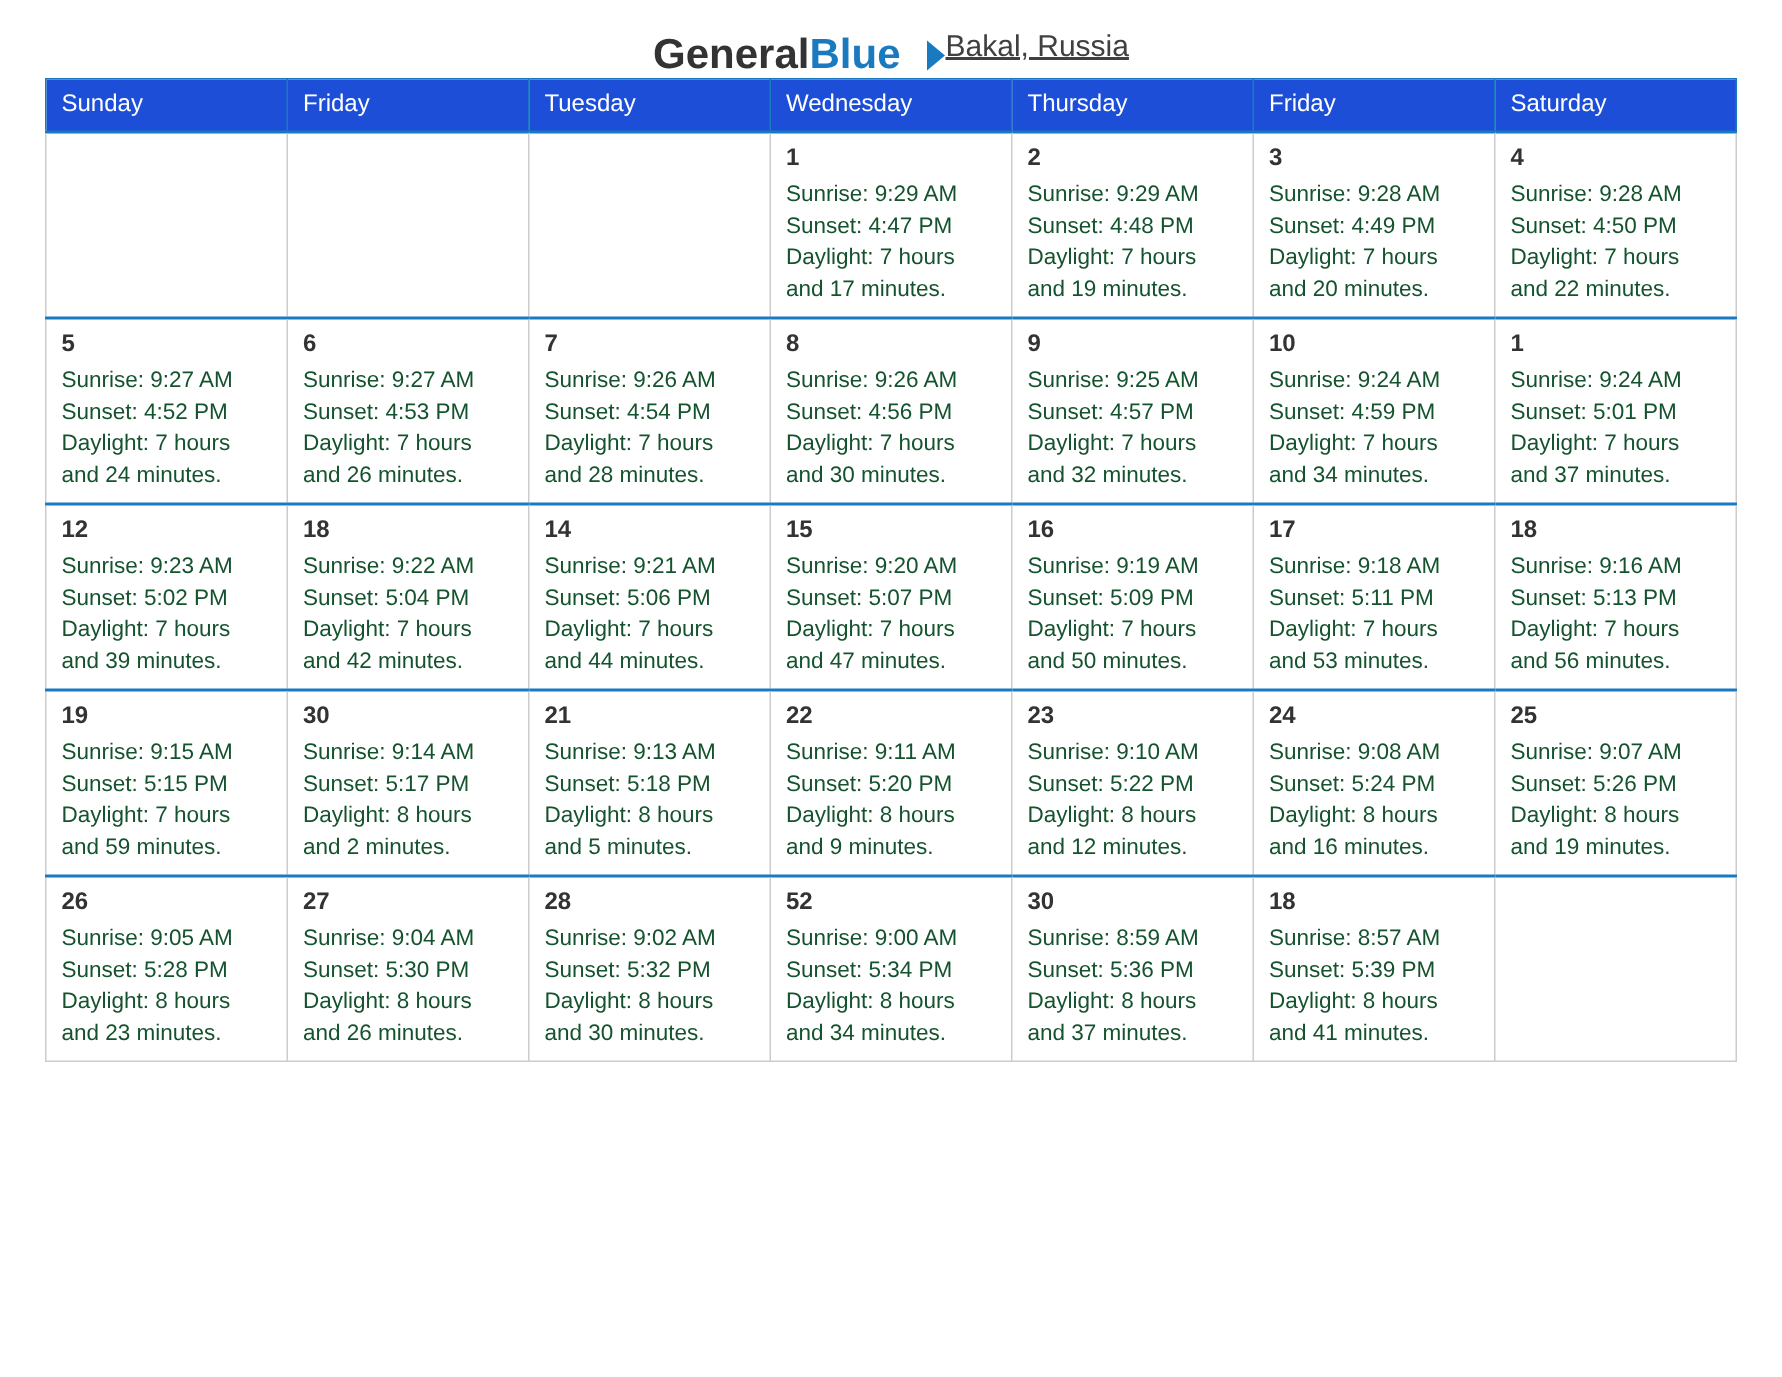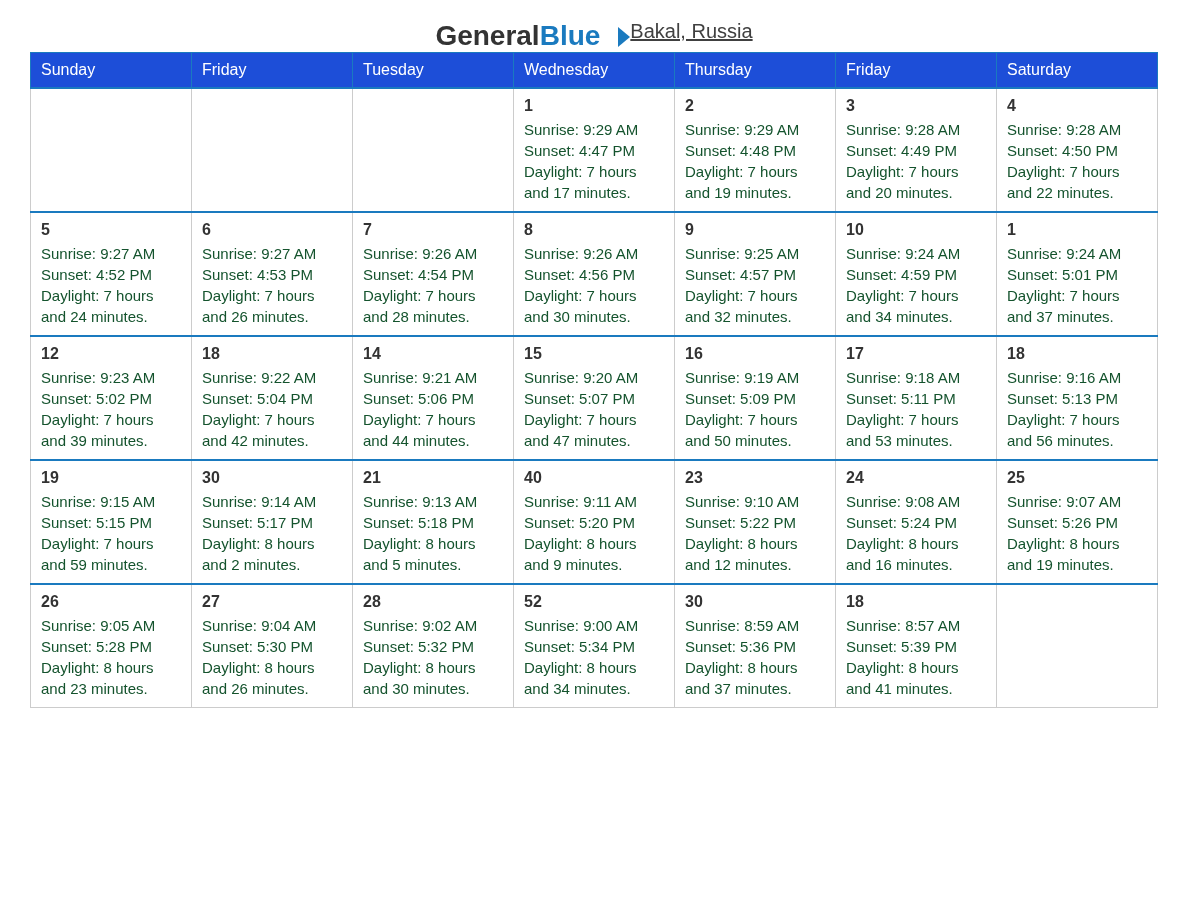--- a/index.html
+++ b/index.html
@@ -279,21 +279,21 @@
 and 2 minutes.</div>
         </td>
         <td>
           <span class="day-number">21</span>
           <div class="day-info">Sunrise: 9:13 AM
 Sunset: 5:18 PM
 Daylight: 8 hours
 and 5 minutes.</div>
         </td>
         <td>
-          <span class="day-number">40</span>
+          <span class="day-number">22</span>
           <div class="day-info">Sunrise: 9:11 AM
 Sunset: 5:20 PM
 Daylight: 8 hours
 and 9 minutes.</div>
         </td>
         <td>
           <span class="day-number">23</span>
           <div class="day-info">Sunrise: 9:10 AM
 Sunset: 5:22 PM
 Daylight: 8 hours

